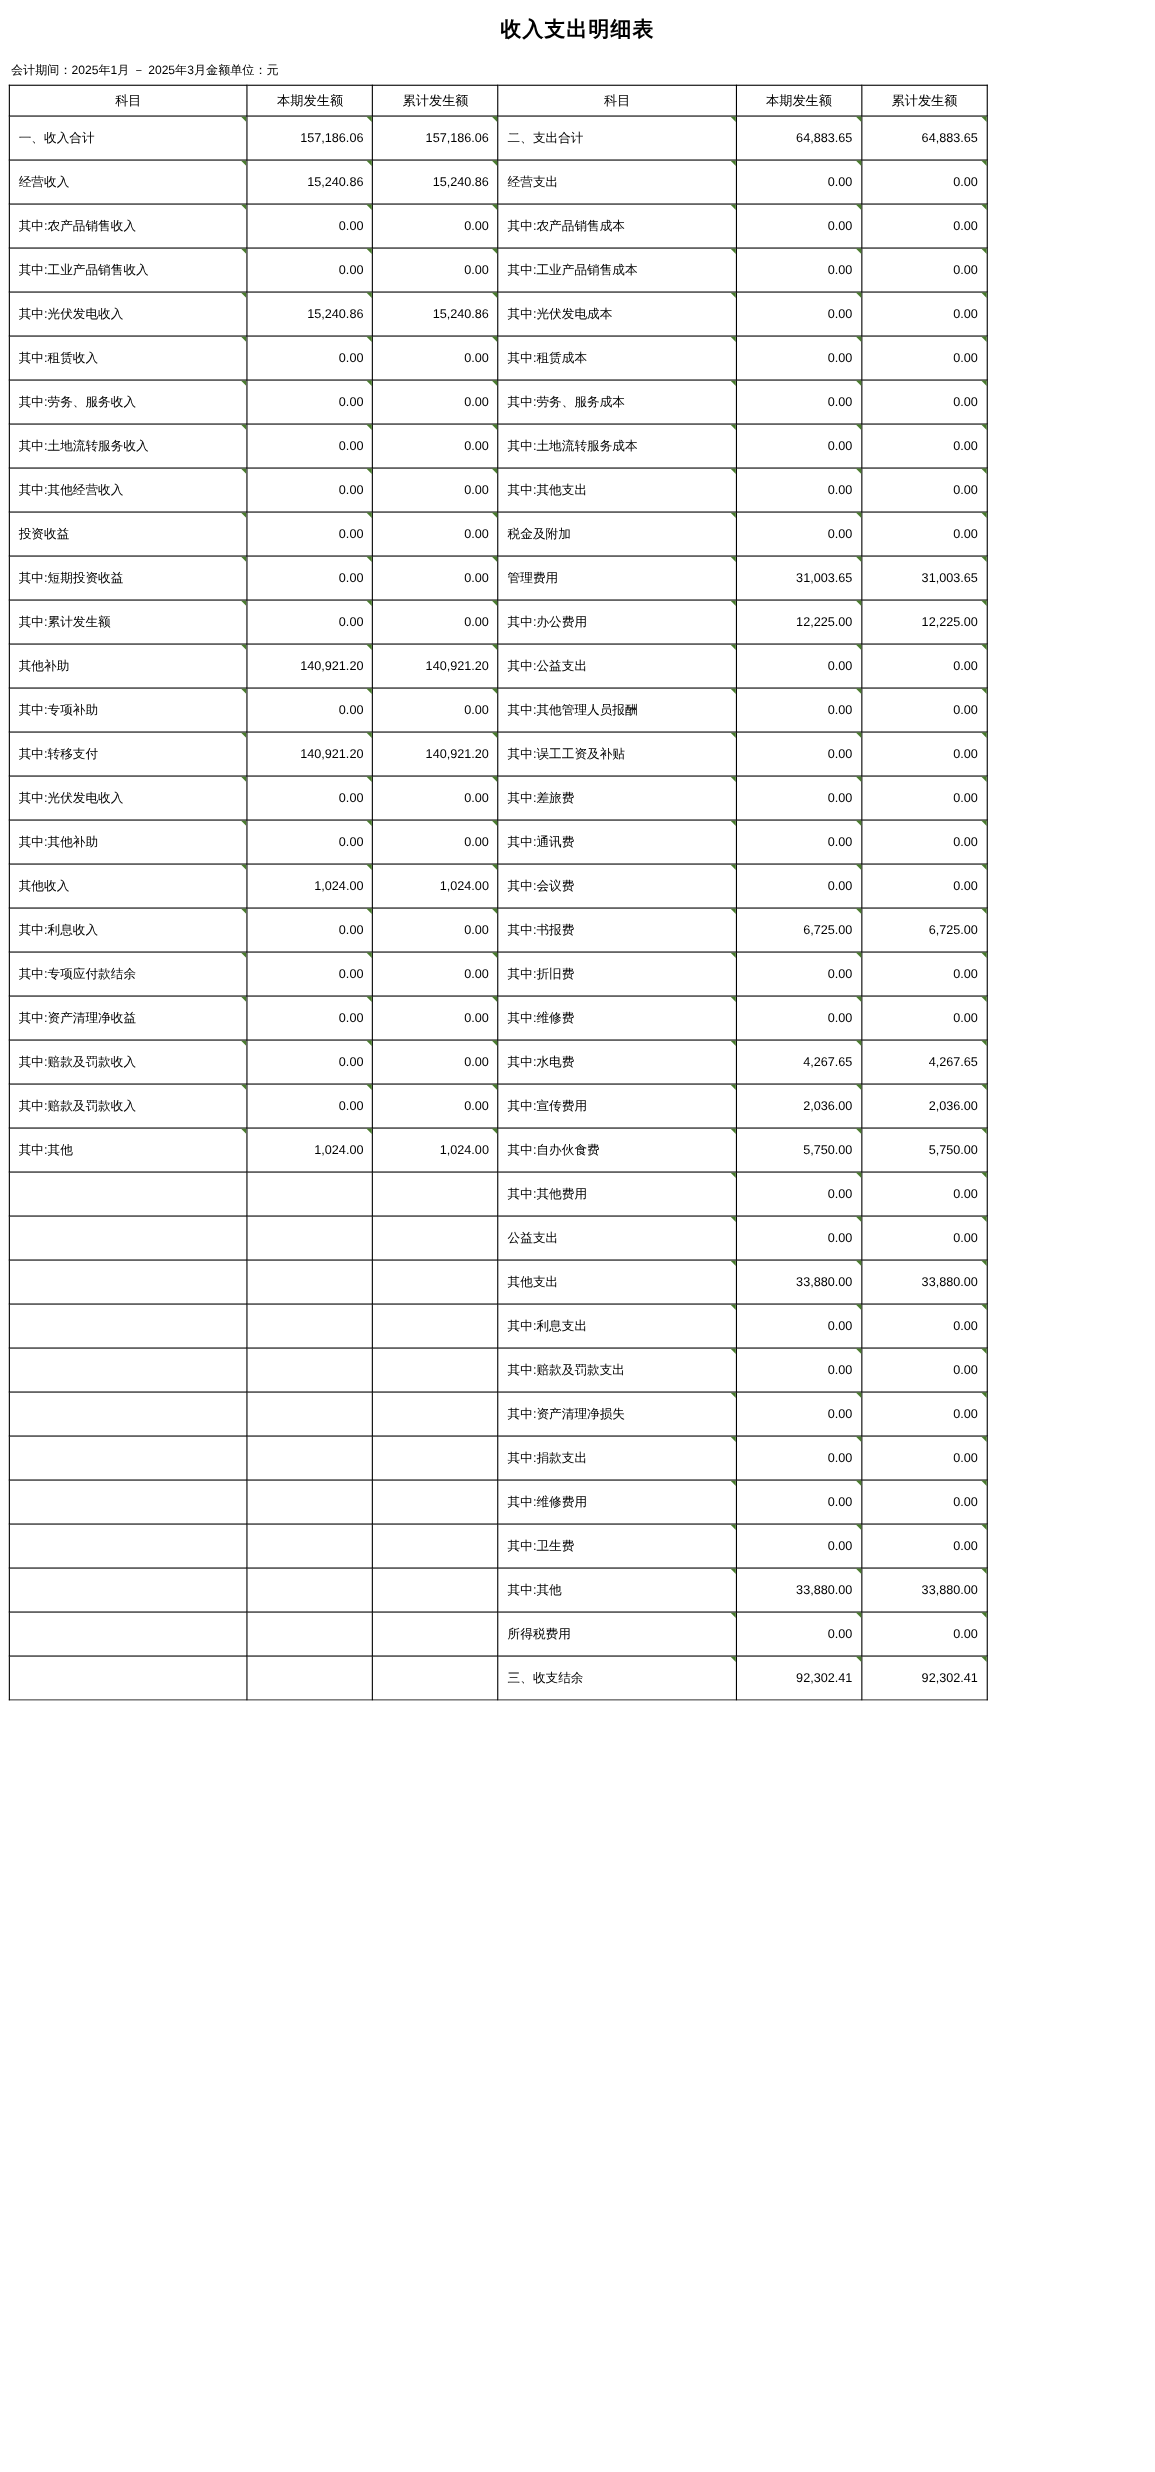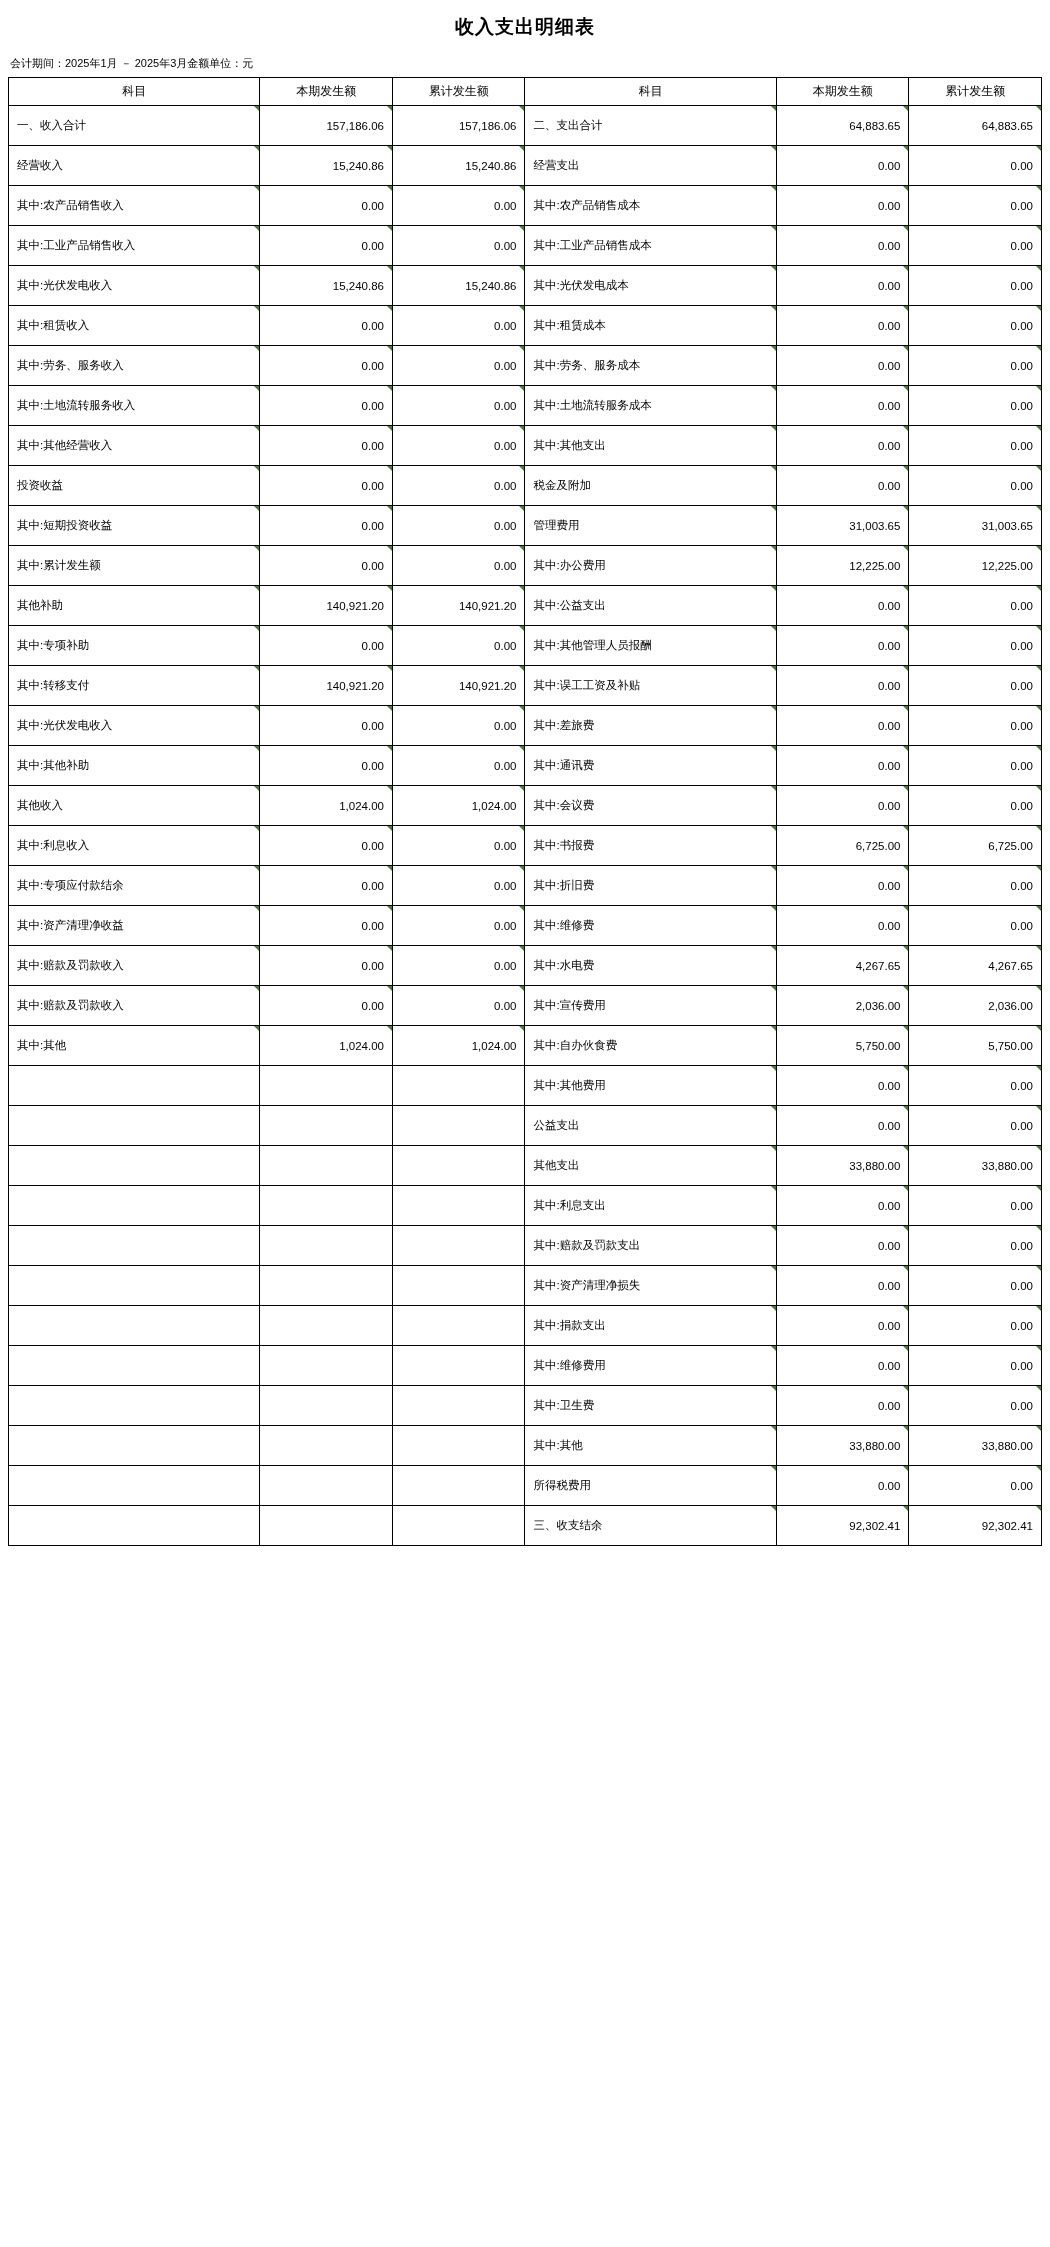--- a/index.html
+++ b/index.html
@@ -29,21 +29,21 @@
     display: flex;
     align-items: flex-end;
     font-size: 11px;
     padding: 0 2px 6px 2px;
   }
   .meta-left, .meta-right {
     white-space: pre;
   }
   table.sheet {
     border-collapse: collapse;
-    width: 1034px;
+    width: 890px;
     table-layout: fixed;
     font-size: 11.5px;
   }
   table.sheet col.c-name { width: 203px; }
   table.sheet col.c-num  { width: 107px; }
   table.sheet th, table.sheet td {
     border: 1px solid #000;
     height: 40px;
     padding: 0 8px;
     vertical-align: middle;

